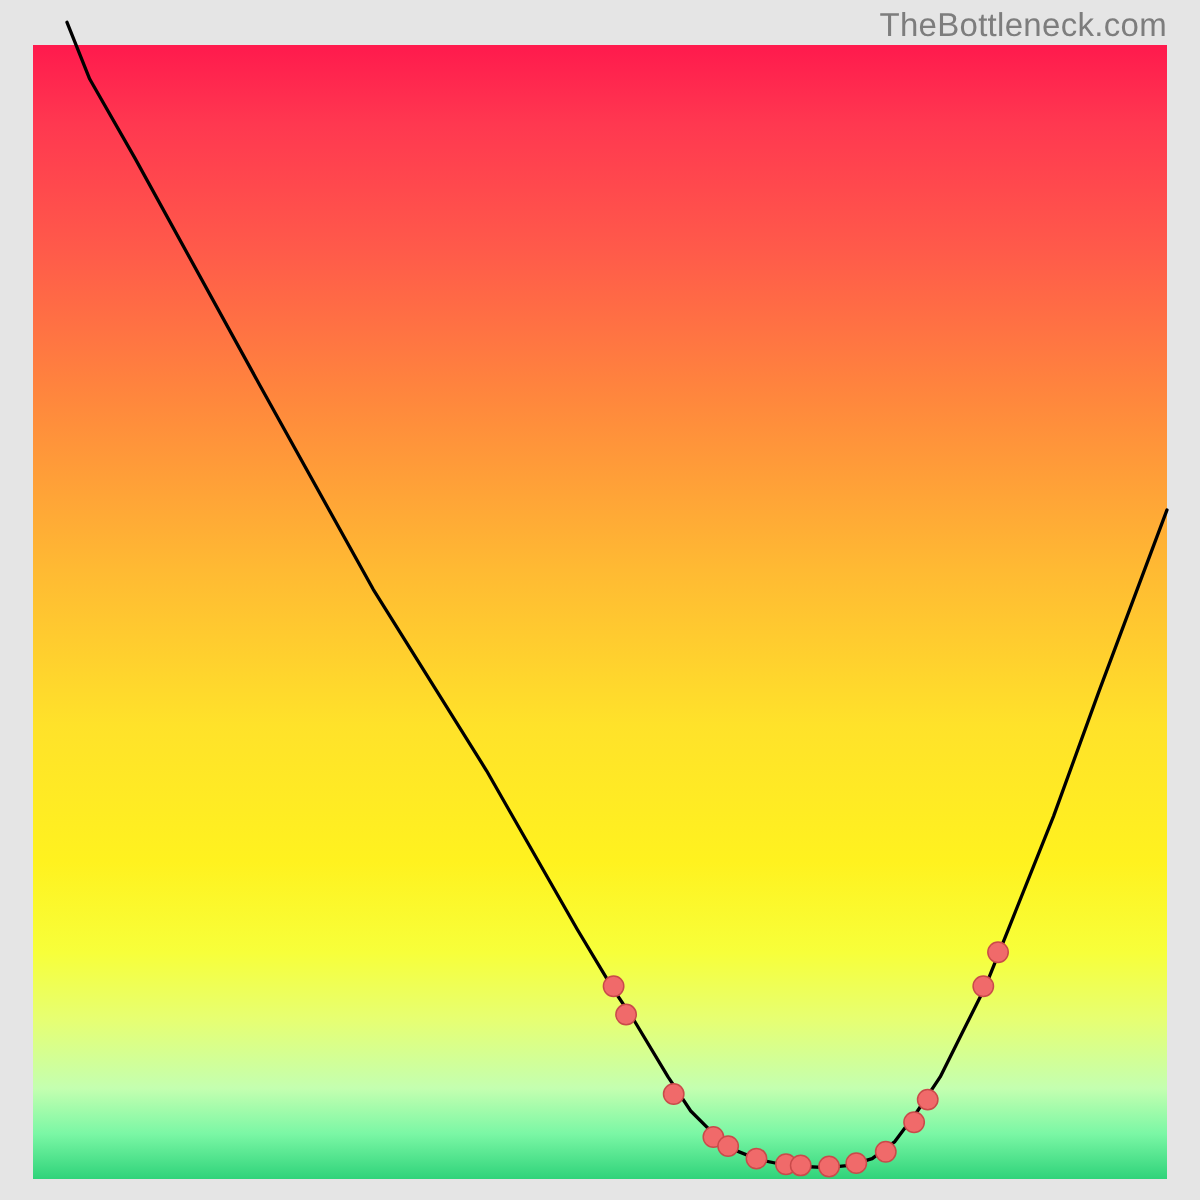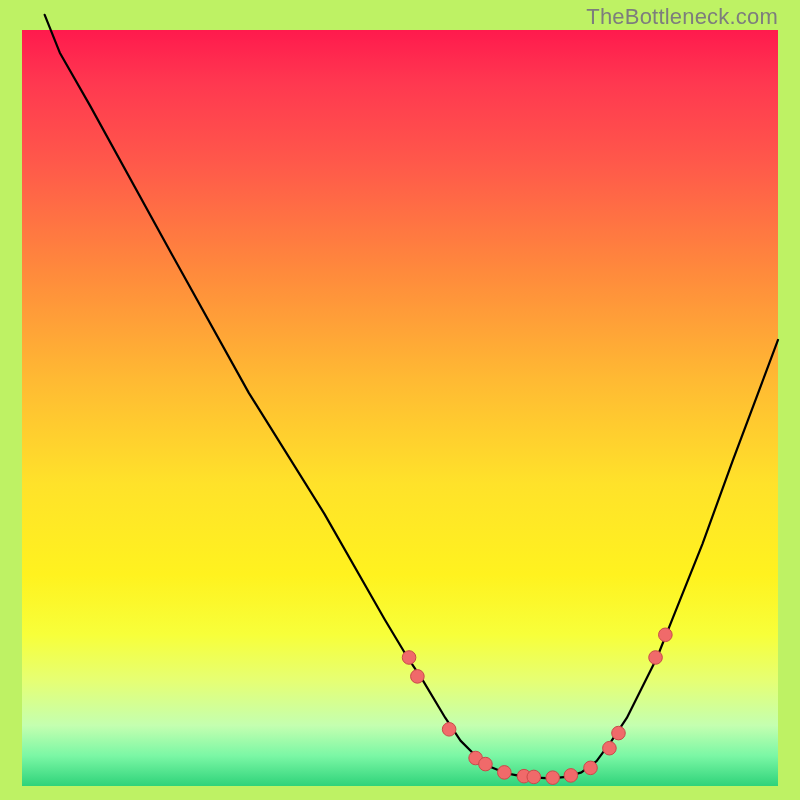--- a/index.html
+++ b/index.html
@@ -8,21 +8,21 @@
     width: 800px;
     height: 800px;
     background: #000;
     overflow: hidden;
     font-family: Arial, Helvetica, sans-serif;
   }
   .stage {
     position: relative;
     width: 800px;
     height: 800px;
-    background: #bef264;
+    background: #e5e5e5;
     text-decoration: underline;
   }
   .plot {
     position: absolute;
     left: 22px;
     top: 30px;
     width: 756px;
     height: 756px;
     background: linear-gradient(to bottom,
       #ff1a4d 0%,

